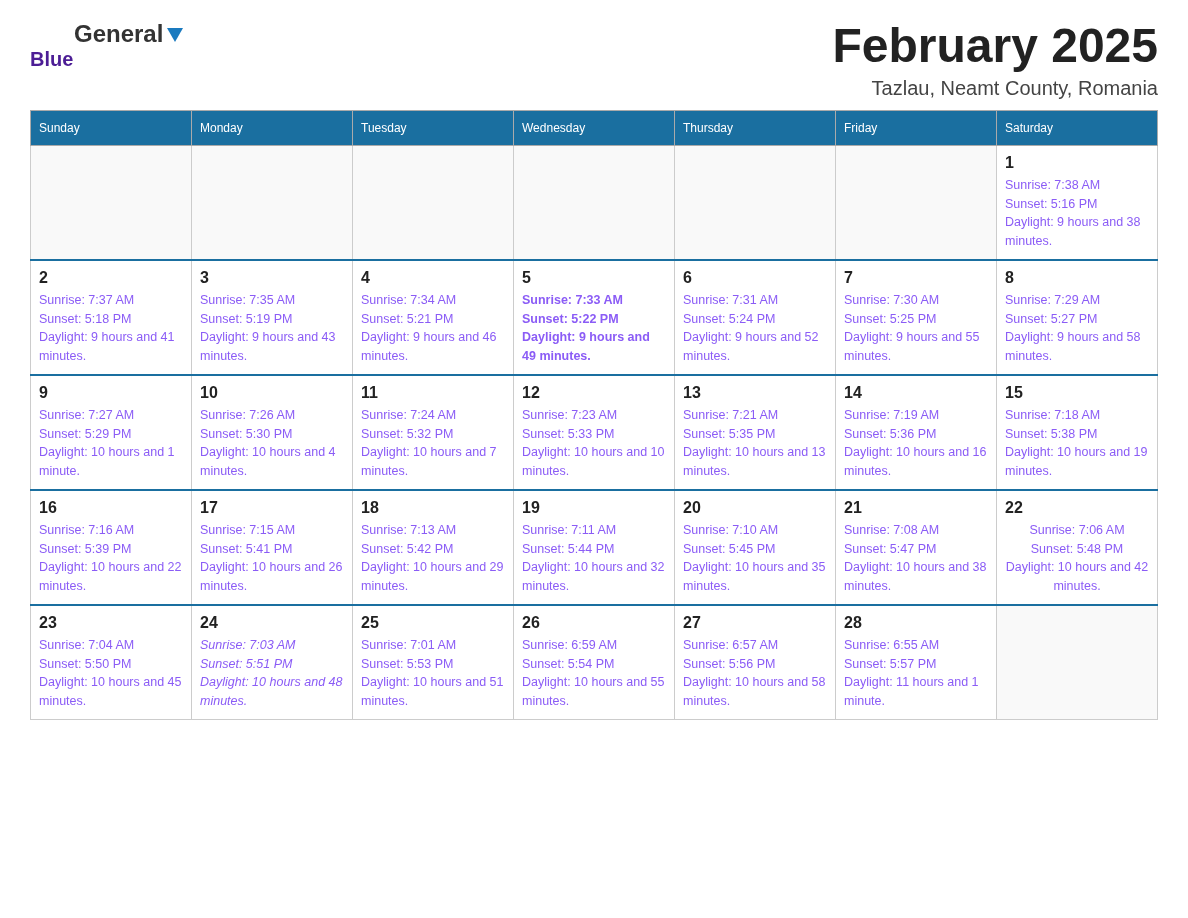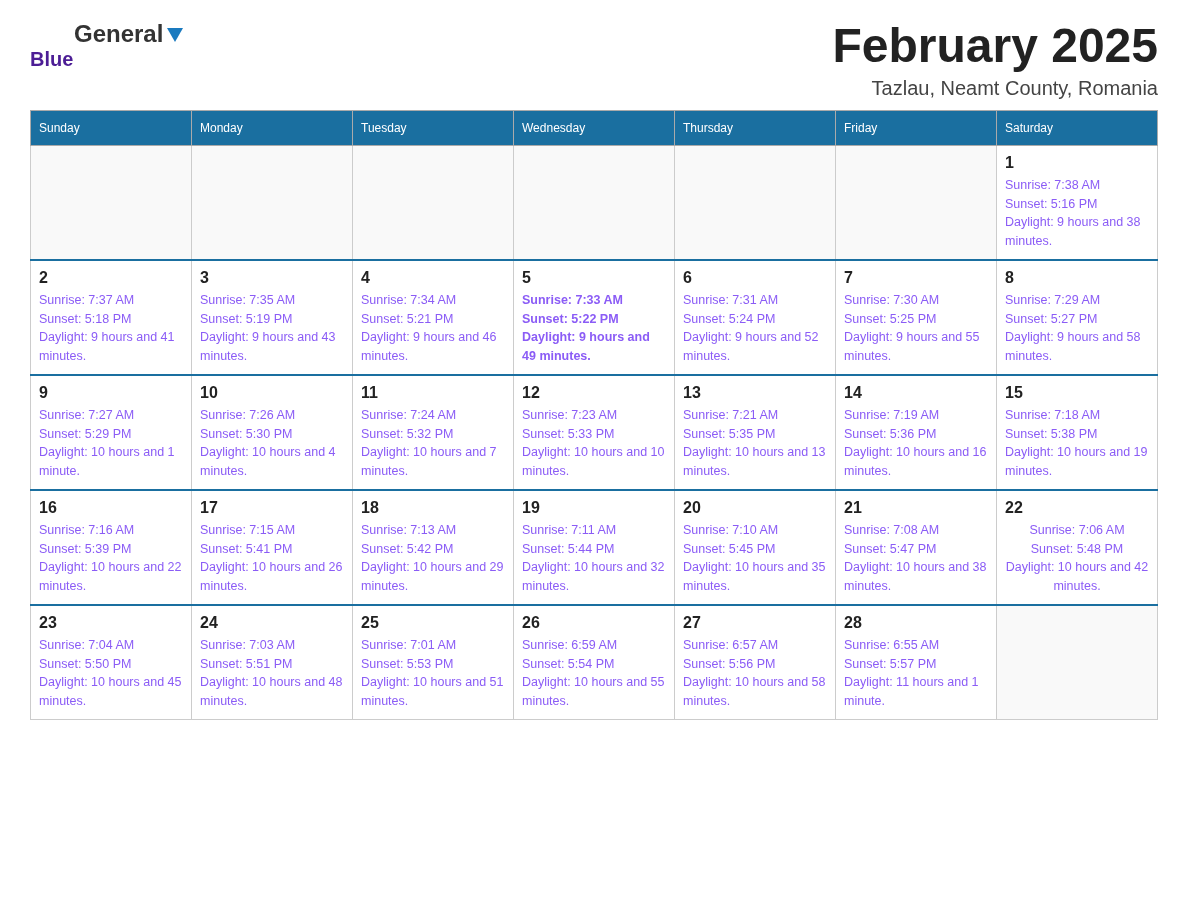--- a/index.html
+++ b/index.html
@@ -260,21 +260,21 @@
       </tr>
       <tr class="row-divider">
         <td>
           <span class="day-number">23</span>
           <div class="day-info" style="white-space: pre-line;">Sunrise: 7:04 AM
 Sunset: 5:50 PM
 Daylight: 10 hours and 45 minutes.</div>
         </td>
         <td>
           <span class="day-number">24</span>
-          <div class="day-info" style="white-space: pre-line;">Sunrise: 7:03 AM
+          <div class="day-info" style="white-space: pre-line; font-style: italic;">Sunrise: 7:03 AM
 Sunset: 5:51 PM
 Daylight: 10 hours and 48 minutes.</div>
         </td>
         <td>
           <span class="day-number">25</span>
           <div class="day-info" style="white-space: pre-line;">Sunrise: 7:01 AM
 Sunset: 5:53 PM
 Daylight: 10 hours and 51 minutes.</div>
         </td>
         <td>

